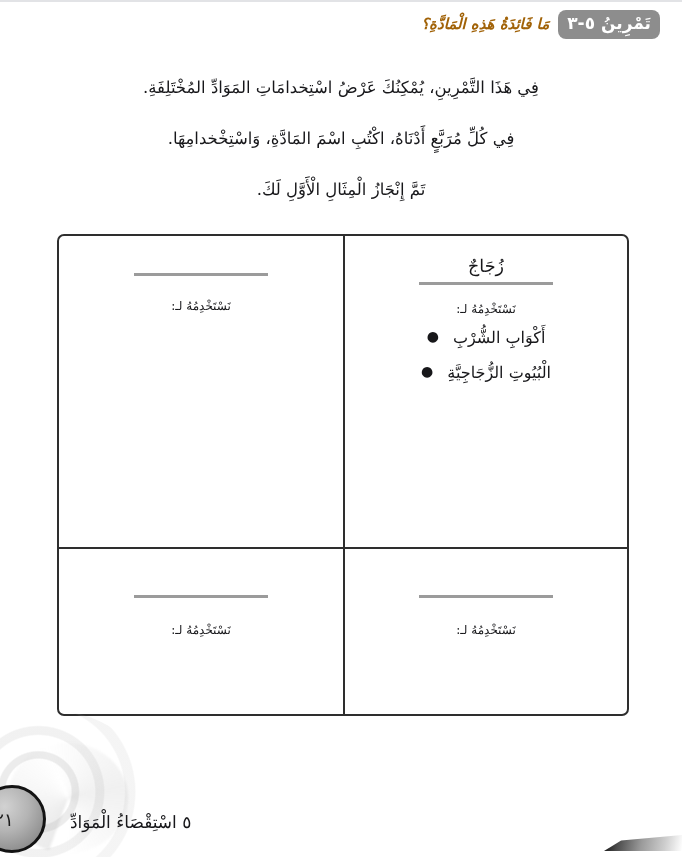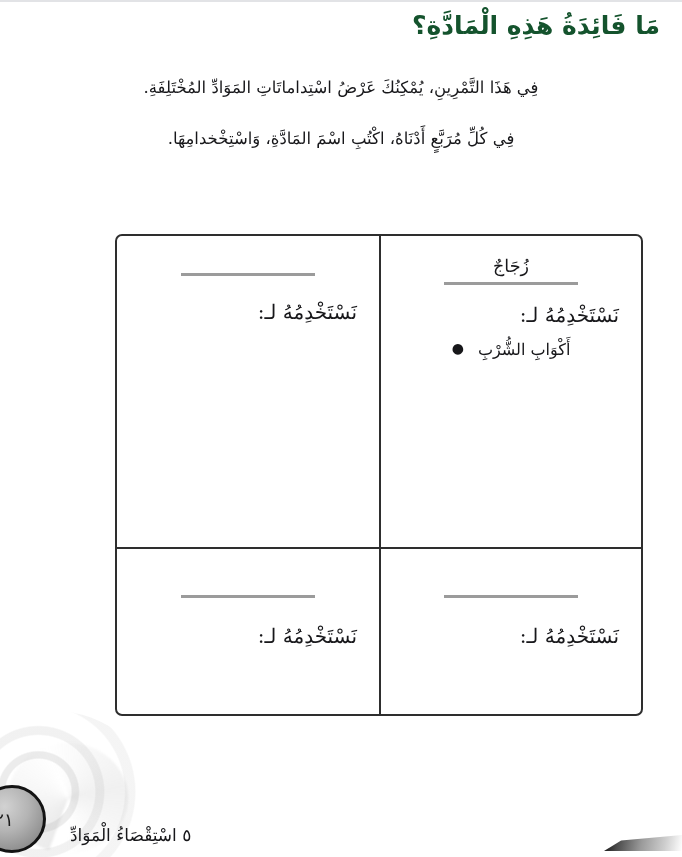--- a/index.html
+++ b/index.html
@@ -42,25 +42,26 @@
     color: #ffffff;
     border-radius: 8px;
     padding: 3px 9px 5px 9px;
     font-size: 17px;
     line-height: 1.25;
     white-space: nowrap;
     box-shadow: 0 0 0 2.5px #ffffff;
     font-weight: 600;
   }
   .ex-title {
-    color: #14532d;
-    font-size: 25px;
+    color: #a16207;
+    font-size: 15px;
     font-weight: 700;
     white-space: nowrap;
     line-height: 1.3;
+    font-style: italic;
   }
 
   
   .intro {
     position: absolute;
     top: 76px;
     right: 22px;
     left: 22px;
     text-align: center;
   }
@@ -69,23 +70,23 @@
     font-size: 16.5px;
     line-height: 1.5;
     color: #17171a;
     font-family: "DejaVu Serif", "Liberation Serif", serif;
   }
   .intro p:last-child { margin-bottom: 0; }
 
   
   .grid {
     position: absolute;
-    right: 39px;
+    right: 53px;
     top: 234px;
-    width: 528px;
+    width: 572px;
     height: 482px;
     border: 2px solid #2e2e2e;
     border-radius: 7px;
     box-sizing: border-box;
     display: grid;
     grid-template-columns: 1fr 1fr;
     grid-template-rows: 311px 1fr;
     background: #ffffff;
     overflow: hidden;
   }
@@ -109,22 +110,22 @@
     min-height: 25px;
     margin-bottom: 2px;
   }
   .name-blank {
     height: 2.5px;
     background: #9b9b9b;
     width: 134px;
     margin: 0 auto 16px auto;
   }
   .use-label {
-    text-align: right;
-    font-size: 20px;
+    text-align: center;
+    font-size: 12px;
     font-family: "DejaVu Serif", "Liberation Serif", serif;
     color: #17171a;
     line-height: 1.4;
     margin-bottom: 10px;
   }
   ul.use-list {
     list-style: none;
     margin: 0;
     padding: 0;
     text-align: right;
@@ -199,21 +200,21 @@
   }
   .page-num {
     font-size: 18px;
     color: #1b1b1b;
     font-family: "DejaVu Serif", "Liberation Serif", serif;
     padding-right: 16px;
   }
   .chapter-label {
     position: absolute;
     left: 70px;
-    bottom: 12px;
+    bottom: 25px;
     font-size: 17px;
     color: #17171a;
     font-family: "DejaVu Serif", "Liberation Serif", serif;
     white-space: nowrap;
     direction: rtl;
   }
   .corner-mark {
     position: absolute;
     right: 0;
     bottom: 6px;
@@ -223,39 +224,45 @@
     clip-path: polygon(100% 0, 100% 100%, 0 100%, 22% 34%);
     pointer-events: none;
   }
 </style>
 </head>
 <body>
 
 <div class="page-top-rule"></div>
 
 <div class="header-row">
+  <span class="ex-badge">تَمْرِينُ ٥-٣</span>
   <span class="ex-title">مَا فَائِدَةُ هَذِهِ الْمَادَّةِ؟</span>
 </div>
 
 <div class="intro">
-  <p>فِي هَذَا التَّمْرِينِ، يُمْكِنُكَ عَرْضُ اسْتِداماتَاتِ المَوَادِّ المُخْتَلِفَةِ.</p>
+  <p>فِي هَذَا التَّمْرِينِ، يُمْكِنُكَ عَرْضُ اسْتِخدامَاتِ المَوَادِّ المُخْتَلِفَةِ.</p>
   <p>فِي كُلِّ مُرَبَّعٍ أَدْنَاهُ، اكْتُبِ اسْمَ المَادَّةِ، وَاسْتِخْخدامِهَا.</p>
+  <p>تَمَّ إِنْجَازُ الْمِثَالِ الْأَوَّلِ لَكَ.</p>
 </div>
 
 <div class="grid">
 
   <div class="cell c-tr">
     <div class="material-name">زُجَاجٌ</div>
     <div class="name-blank"></div>
     <div class="use-label">نَسْتَخْدِمُهُ لـ:</div>
     <ul class="use-list">
       <li>
         <span class="li-inner">أَكْوَابِ الشُّرْبِ</span>
         <span class="bullet">●</span>
       </li>
+      <li>
+        <span class="li-inner">الْبُيُوتِ الزُّجَاجِيَّةِ</span>
+        <span class="bullet">●</span>
+      </li>
     </ul>
   </div>
 
   <div class="cell c-tl blank">
     <div class="material-name"></div>
     <div class="name-blank"></div>
     <div class="use-label">نَسْتَخْدِمُهُ لـ:</div>
     <ul class="use-list"></ul>
   </div>
 

